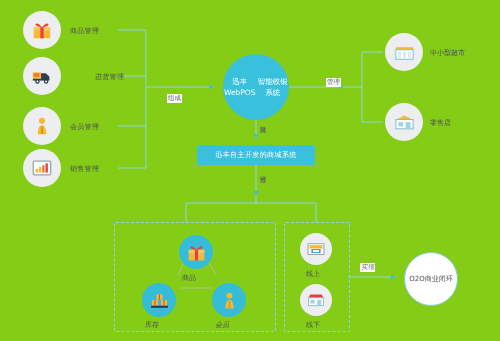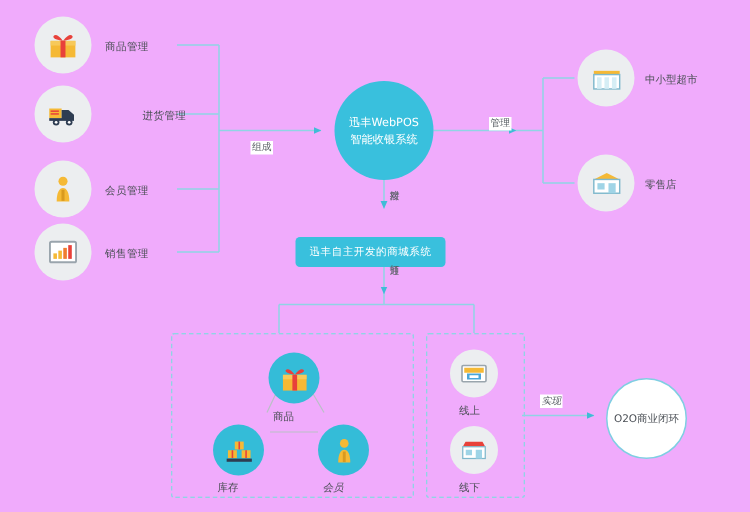--- a/index.html
+++ b/index.html
@@ -10,21 +10,21 @@
   body {
     width: 500px;
     height: 341px;
     font-family: "DejaVu Sans", "Liberation Sans", sans-serif;
     overflow: hidden;
   }
   #canvas {
     position: relative;
     width: 500px;
     height: 341px;
-    background: #f0abfc;
+    background: #84cc16;
   }
   #wires {
     position: absolute;
     left: 0;
     top: 0;
     width: 500px;
     height: 341px;
     pointer-events: none;
   }
 
@@ -68,35 +68,35 @@
   
   .core-circle {
     position: absolute;
     left: 223px;
     top: 54px;
     width: 66px;
     height: 66px;
     border-radius: 50%;
     background: #39c0dd;
     display: flex;
-    flex-direction: column;
+    flex-direction: row;
     align-items: center;
     justify-content: center;
     color: #ffffff;
     font-size: 7.5px;
     line-height: 11px;
     text-align: center;
   }
 
   
   .mall-bar {
     position: absolute;
     left: 197px;
-    top: 158px;
-    width: 100px;
+    top: 145px;
+    width: 118px;
     height: 20px;
     border-radius: 3px;
     background: #39c0dd;
     display: flex;
     align-items: center;
     justify-content: center;
     color: #ffffff;
     font-size: 7px;
     letter-spacing: .4px;
   }

